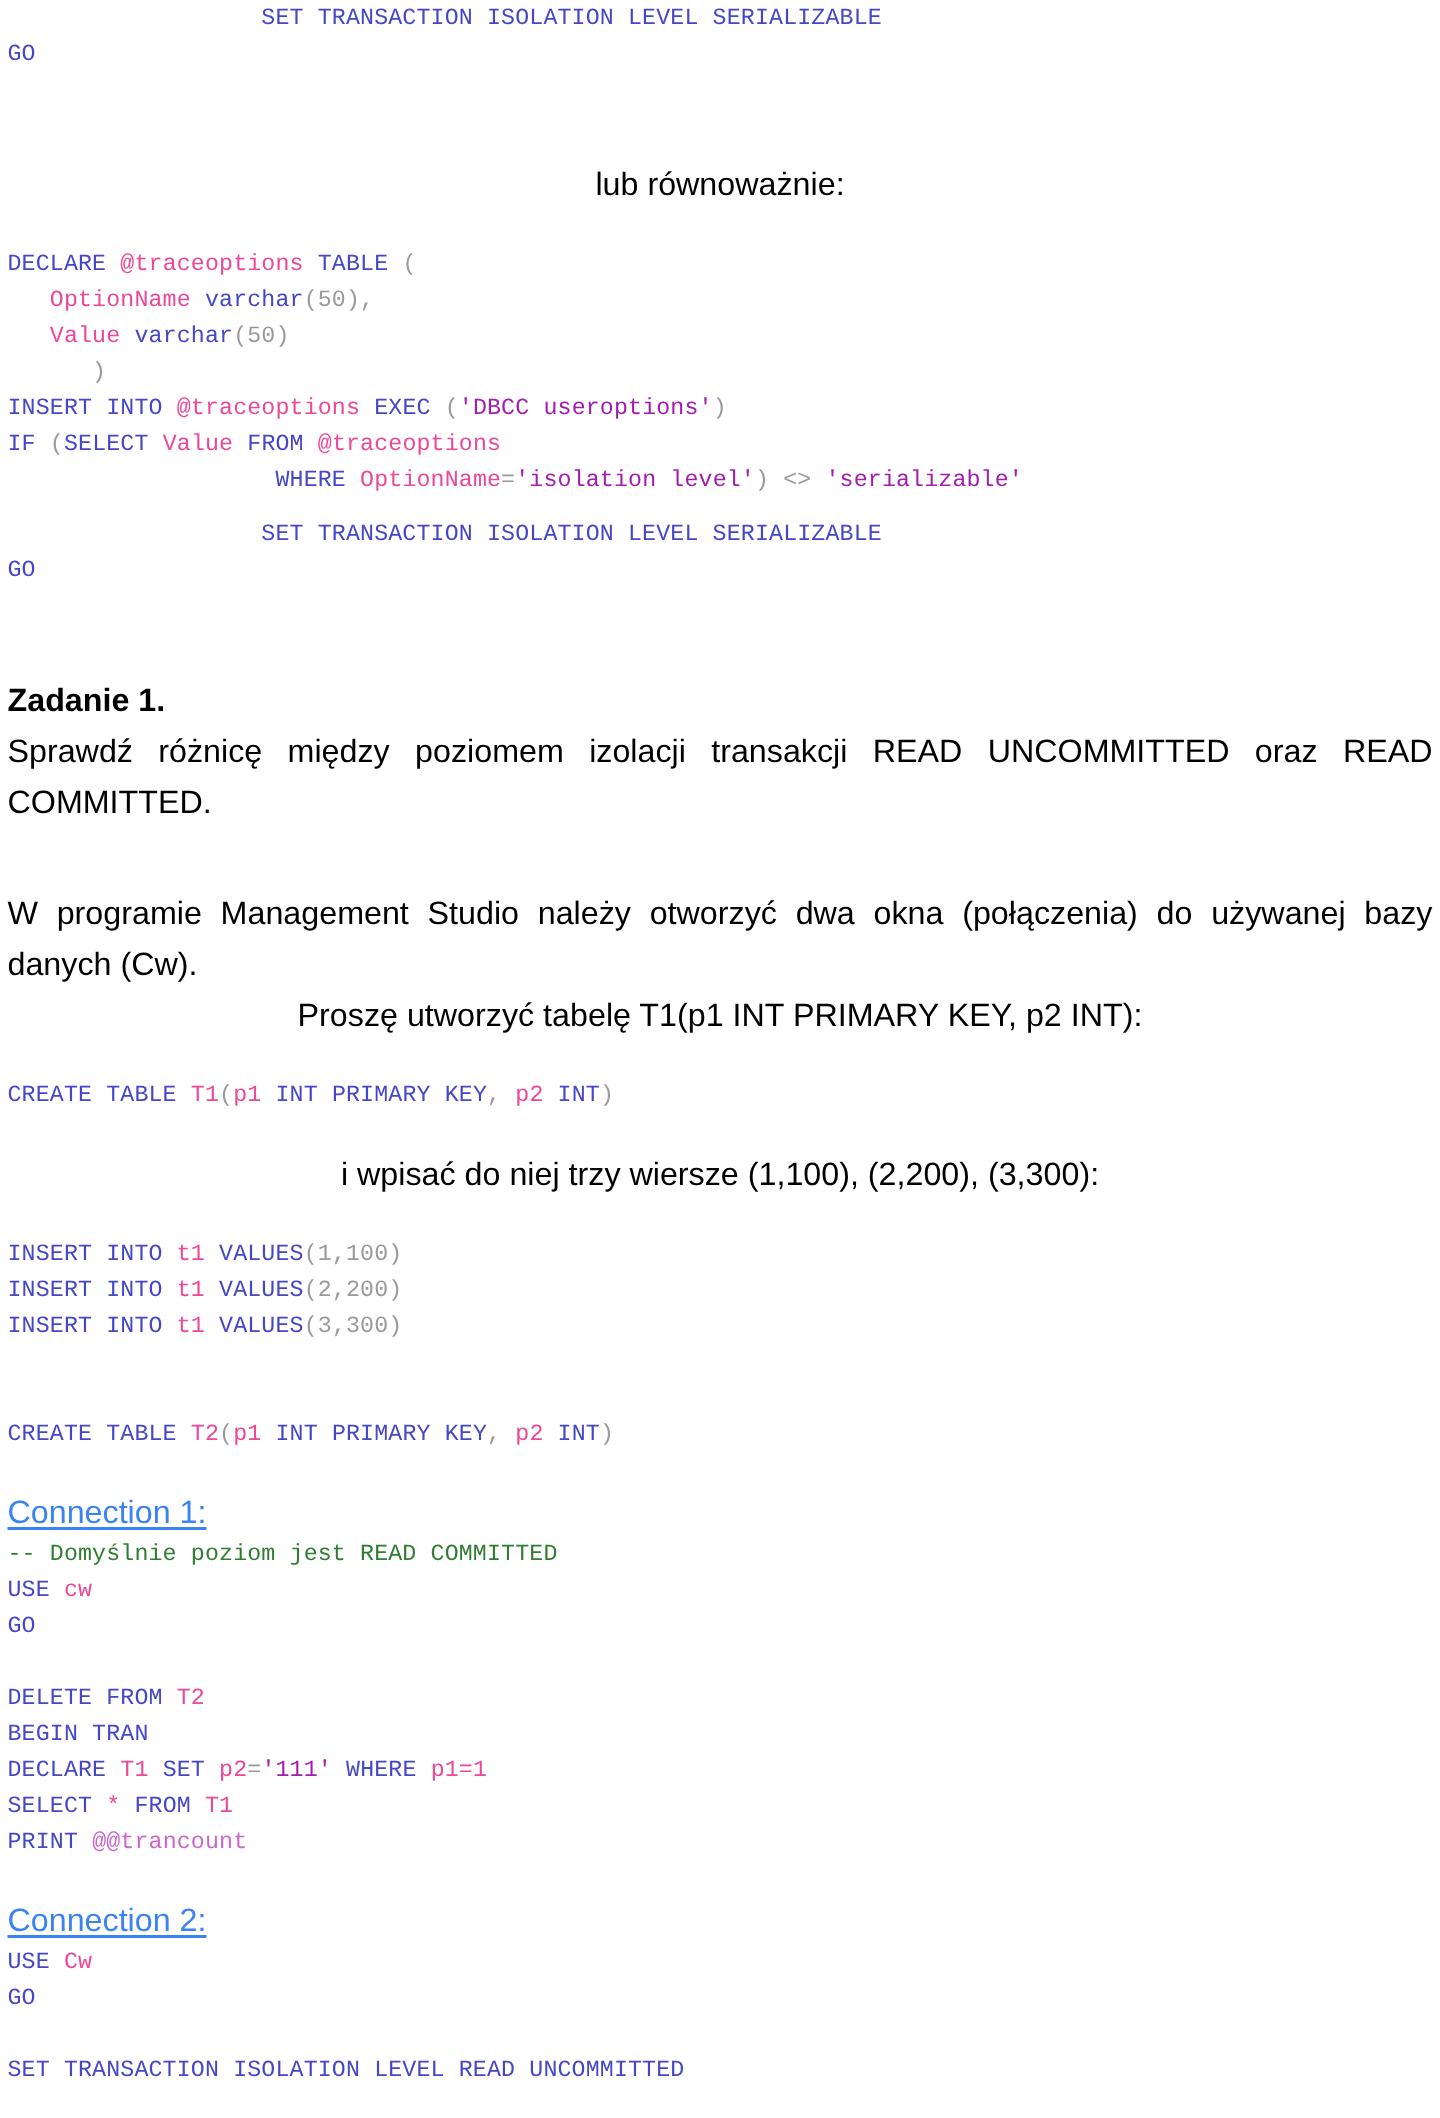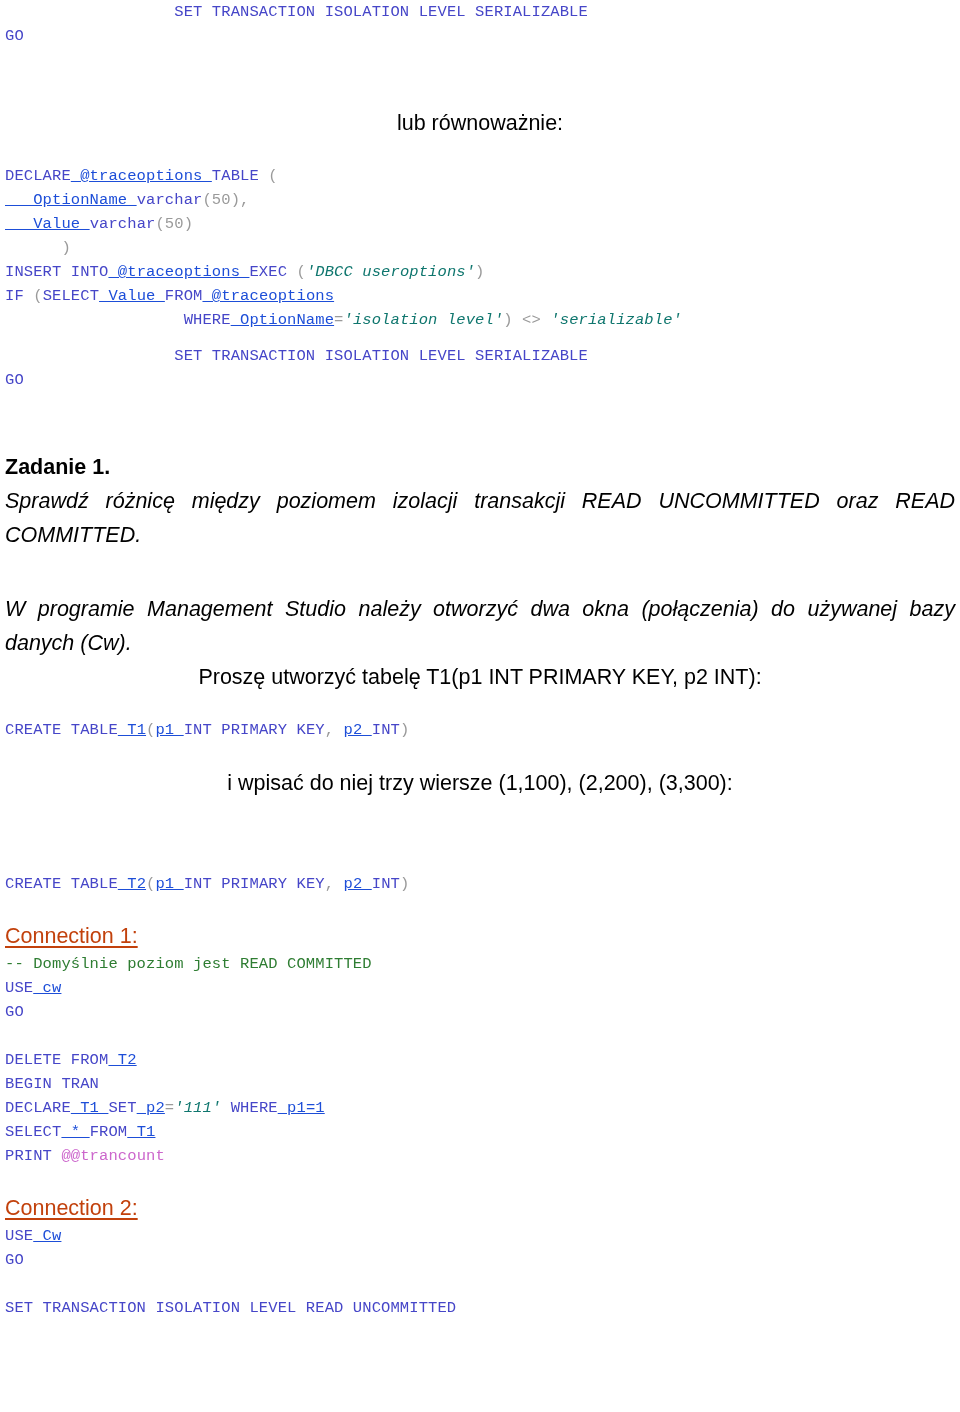--- a/index.html
+++ b/index.html
@@ -28,52 +28,51 @@
   
   .code {
     font-family: "Liberation Mono", "DejaVu Sans Mono", monospace;
     font-size: 15.5px;
     line-height: 24px;
     white-space: pre;
     color: #000000;
     letter-spacing: 0.1px;
   }
   .code .kw   { color: #4646c8; }
-  .code .id   { color: #1d4ed8; text-decoration: underline; }
+  .code .id   { color: #ec4899; }
   .code .pun  { color: #9a9a9a; }
-  .code .str  { color: #0f766e; font-style: italic; }
+  .code .str  { color: #a21caf; }
   .code .cmt  { color: #2e7d32; text-align: right; }
   .code .var  { color: #cc66cc; text-align: right; }
 
   
   .prose {
     font-size: 21.5px;
     line-height: 34px;
     text-align: justify;
     text-justify: inter-word;
     color: #000000;
     font-weight: 400;
-    font-style: italic;
   }
   .prose-left {
     font-size: 21.5px;
     line-height: 34px;
     text-align: center;
     color: #000000;
   }
   .heading {
     font-size: 21.5px;
     line-height: 34px;
     font-weight: bold;
     color: #000000;
   }
   .conn-head {
     font-size: 21.5px;
     line-height: 32px;
-    color: #c2410c;
+    color: #3b82f6;
     text-decoration: underline;
     text-underline-offset: 3px;
     display: inline-block;
   }
   .gap-sm { height: 12px; }
   .gap-md { height: 24px; }
   .gap-lg { height: 40px; }
   .gap-xl { height: 58px; }
 </style>
 </head>
@@ -118,20 +117,23 @@
     <div class="gap-md"></div>
 
     <div class="code"><span class="kw">CREATE TABLE</span><span class="id"> T1</span><span class="pun">(</span><span class="id">p1 </span><span class="kw">INT PRIMARY KEY</span><span class="pun">, </span><span class="id">p2 </span><span class="kw">INT</span><span class="pun">)</span></div>
 
     <div class="gap-md"></div>
 
     <div class="prose-left">i wpisać do niej trzy wiersze (1,100), (2,200), (3,300):</div>
 
     <div class="gap-md"></div>
 
+    <div class="code"><span class="kw">INSERT INTO</span><span class="id"> t1 </span><span class="kw">VALUES</span><span class="pun">(1,100)</span>
+<span class="kw">INSERT INTO</span><span class="id"> t1 </span><span class="kw">VALUES</span><span class="pun">(2,200)</span>
+<span class="kw">INSERT INTO</span><span class="id"> t1 </span><span class="kw">VALUES</span><span class="pun">(3,300)</span></div>
 
     <div class="gap-md"></div>
 
 
     <div class="gap-md"></div>
 
     <div class="code"><span class="kw">CREATE TABLE</span><span class="id"> T2</span><span class="pun">(</span><span class="id">p1 </span><span class="kw">INT PRIMARY KEY</span><span class="pun">, </span><span class="id">p2 </span><span class="kw">INT</span><span class="pun">)</span></div>
 
     <div class="gap-md"></div>
 

